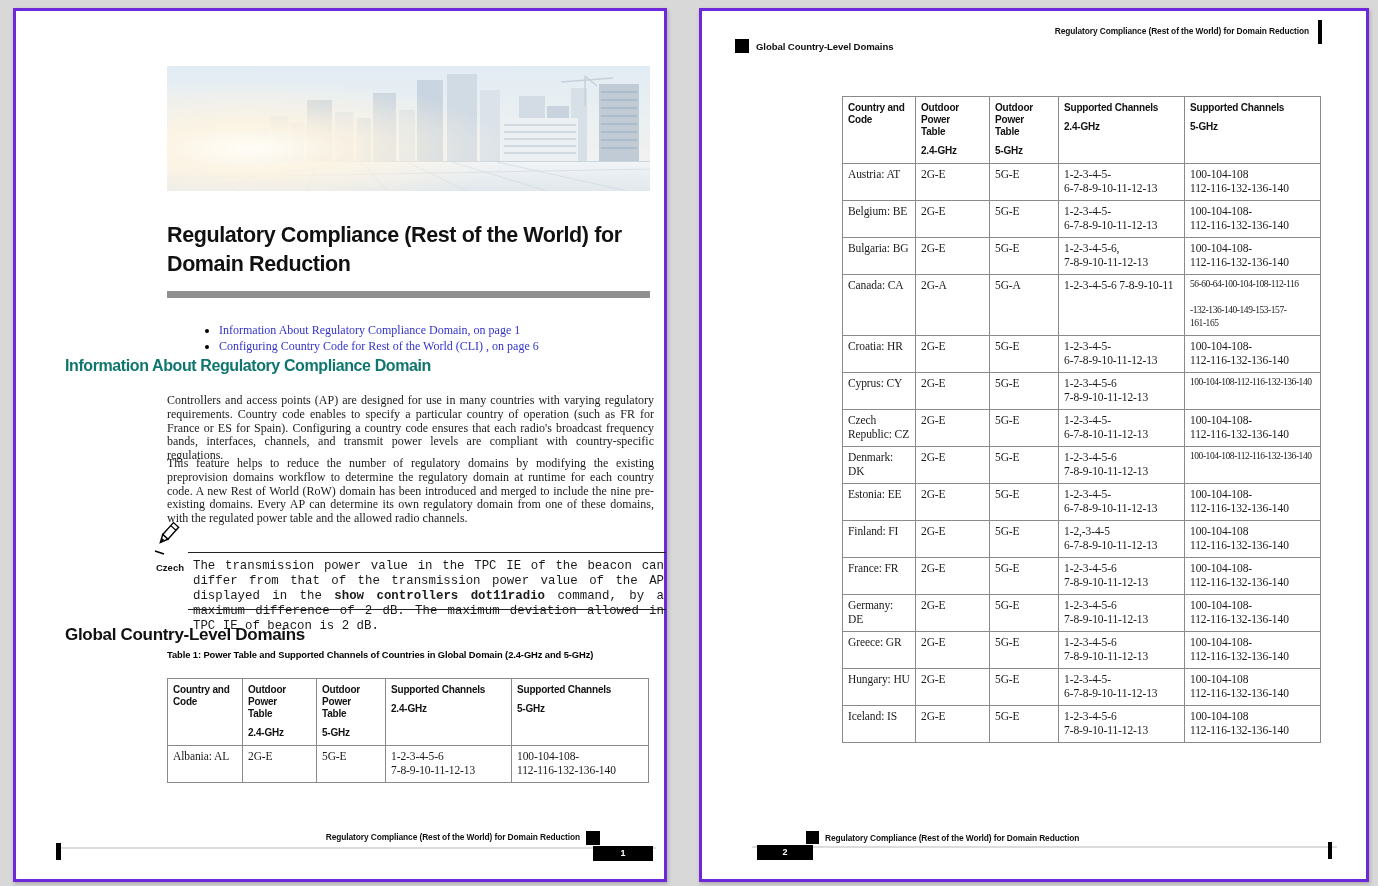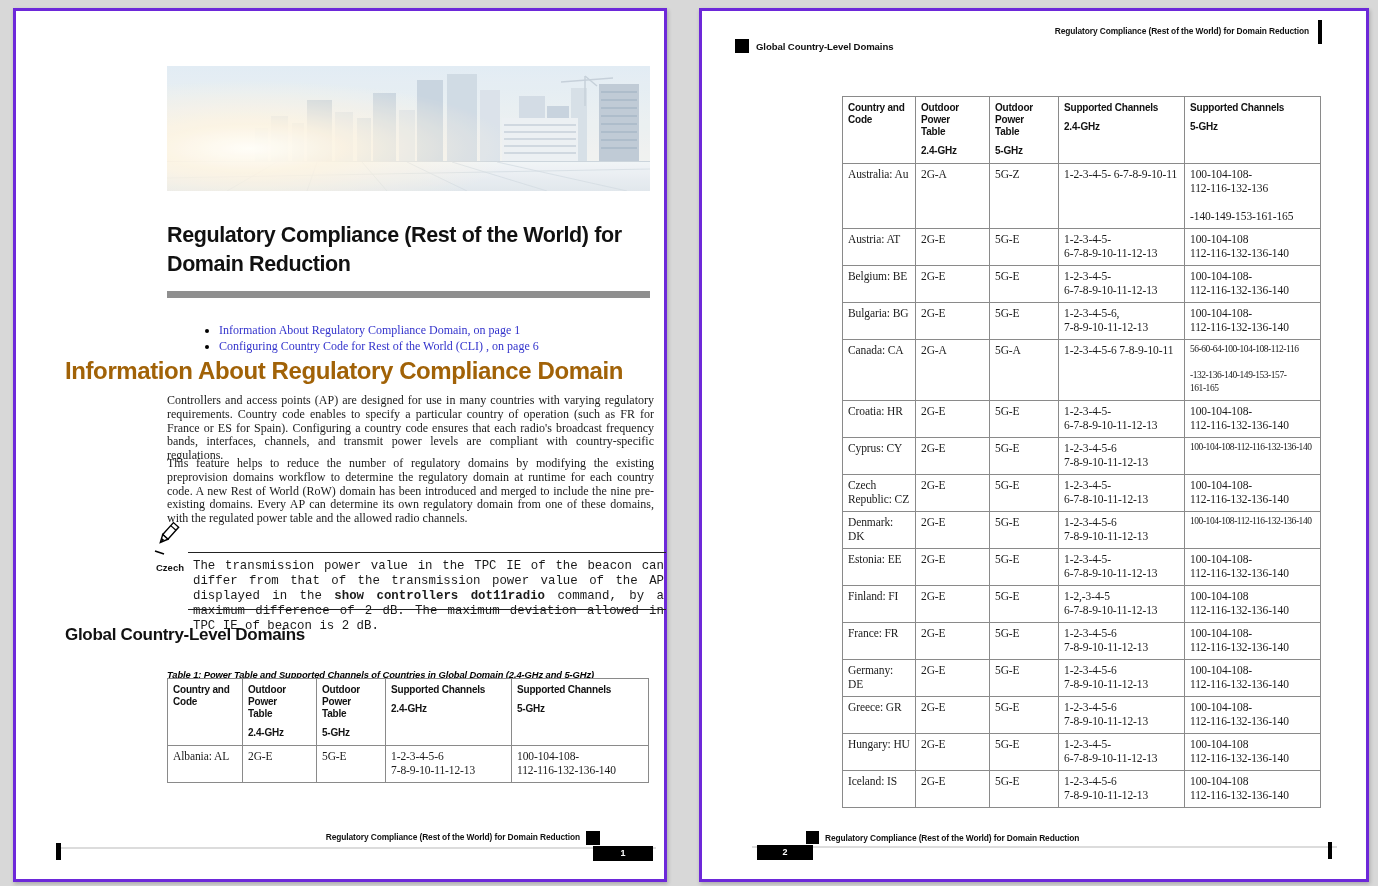--- a/index.html
+++ b/index.html
@@ -8,42 +8,42 @@
   .page{position:absolute;top:8px;height:868px;background:#fff;
     border:3px solid #6d28d9;box-shadow:1px 2px 4px rgba(0,0,0,.22);}
   .page1{left:13px;width:648px;}
   .page2{left:699px;width:664px;}
   .abs{position:absolute;}
 
   
   .chapter-title{left:151px;top:210px;width:496px;font-weight:bold;font-size:21.5px;
     line-height:29px;letter-spacing:-.4px;color:#111;}
   .title-rule{left:151px;top:280px;width:483px;height:7px;background:#8f8f8f;}
-  .h-info{left:49px;top:346px;width:560px;font-weight:bold;font-size:24px;letter-spacing:-.4px;color:#a16207;}
+  .h-info{left:49px;top:346px;width:560px;font-weight:bold;font-size:16px;letter-spacing:-.4px;color:#0f766e;}
   .h-global{left:49px;top:614px;width:400px;font-weight:bold;font-size:17px;letter-spacing:-.3px;color:#111;}
 
   
   .toc{left:177px;top:300px;width:480px;margin:12px;padding:0 0 0 14px;list-style:disc;
     font-family:"Liberation Serif",serif;font-size:12px;line-height:15.5px;color:#000;}
   .toc li span{color:var(--link,#3333cc);cursor:pointer;}
 
   
   .body{left:151px;width:487px;margin:0;text-align:justify;color:#1a1a1a;
     font-family:Liberation Serif, serif;font-size:12px;line-height:13.8px;}
   .p1{top:383px;} .p2{top:446px;}
 
   
   .note-icon{left:136px;top:510px;width:30px;height:34px;}
   .note-label{left:140px;top:551px;font-weight:bold;font-size:9.5px;color:#111;}
   .note-rule{left:172px;width:478px;height:1px;background:#222;}
   .nr1{top:541px;} .nr2{top:598px;}
   .note-text{left:177px;top:548px;width:471px;text-align:justify;color:#1a1a1a;
     font-family:Liberation Mono, monospace;font-size:12.4px;line-height:15px;}
 
-  .caption{left:151px;top:658px;width:490px;font-weight:bold;font-style:italic;
+  .caption{left:151px;top:638px;width:490px;font-weight:bold;
     font-size:9.4px;letter-spacing:-.1px;color:#000;}
 
   
   table.dtable{border-collapse:collapse;table-layout:fixed;background:#fff;}
   .t1{left:151px;top:667px;width:481px;}
   .t2{left:140px;top:85px;width:478px;}
   .dtable th,.dtable td{border:1px solid #8a8a8a;vertical-align:top;overflow:hidden;}
   .dtable th{padding:5px 5px 6px;text-align:left;font-weight:bold;font-size:10px;
     line-height:12px;letter-spacing:-.2px;color:#111;border-radius:8px;}
   .ht{white-space:pre-line;}
@@ -296,30 +296,20 @@
             </th>
 
             <th>
               <div class="ht">Supported Channels</div>
               <div class="hs">5-GHz</div>
             </th>
           </tr>
       </thead>
       <tbody>
 
-          <tr>
-            <td>Australia: Au</td>
-            <td>2G-A</td>
-            <td>5G-Z</td>
-            <td>1-2-3-4-5- 6-7-8-9-10-11</td>
-            <td>100-104-108-
-112-116-132-136
-
--140-149-153-161-165</td>
-          </tr>
 
           <tr>
             <td>Austria: AT</td>
             <td>2G-E</td>
             <td>5G-E</td>
             <td>1-2-3-4-5-
 6-7-8-9-10-11-12-13</td>
             <td>100-104-108
 112-116-132-136-140</td>
           </tr>

